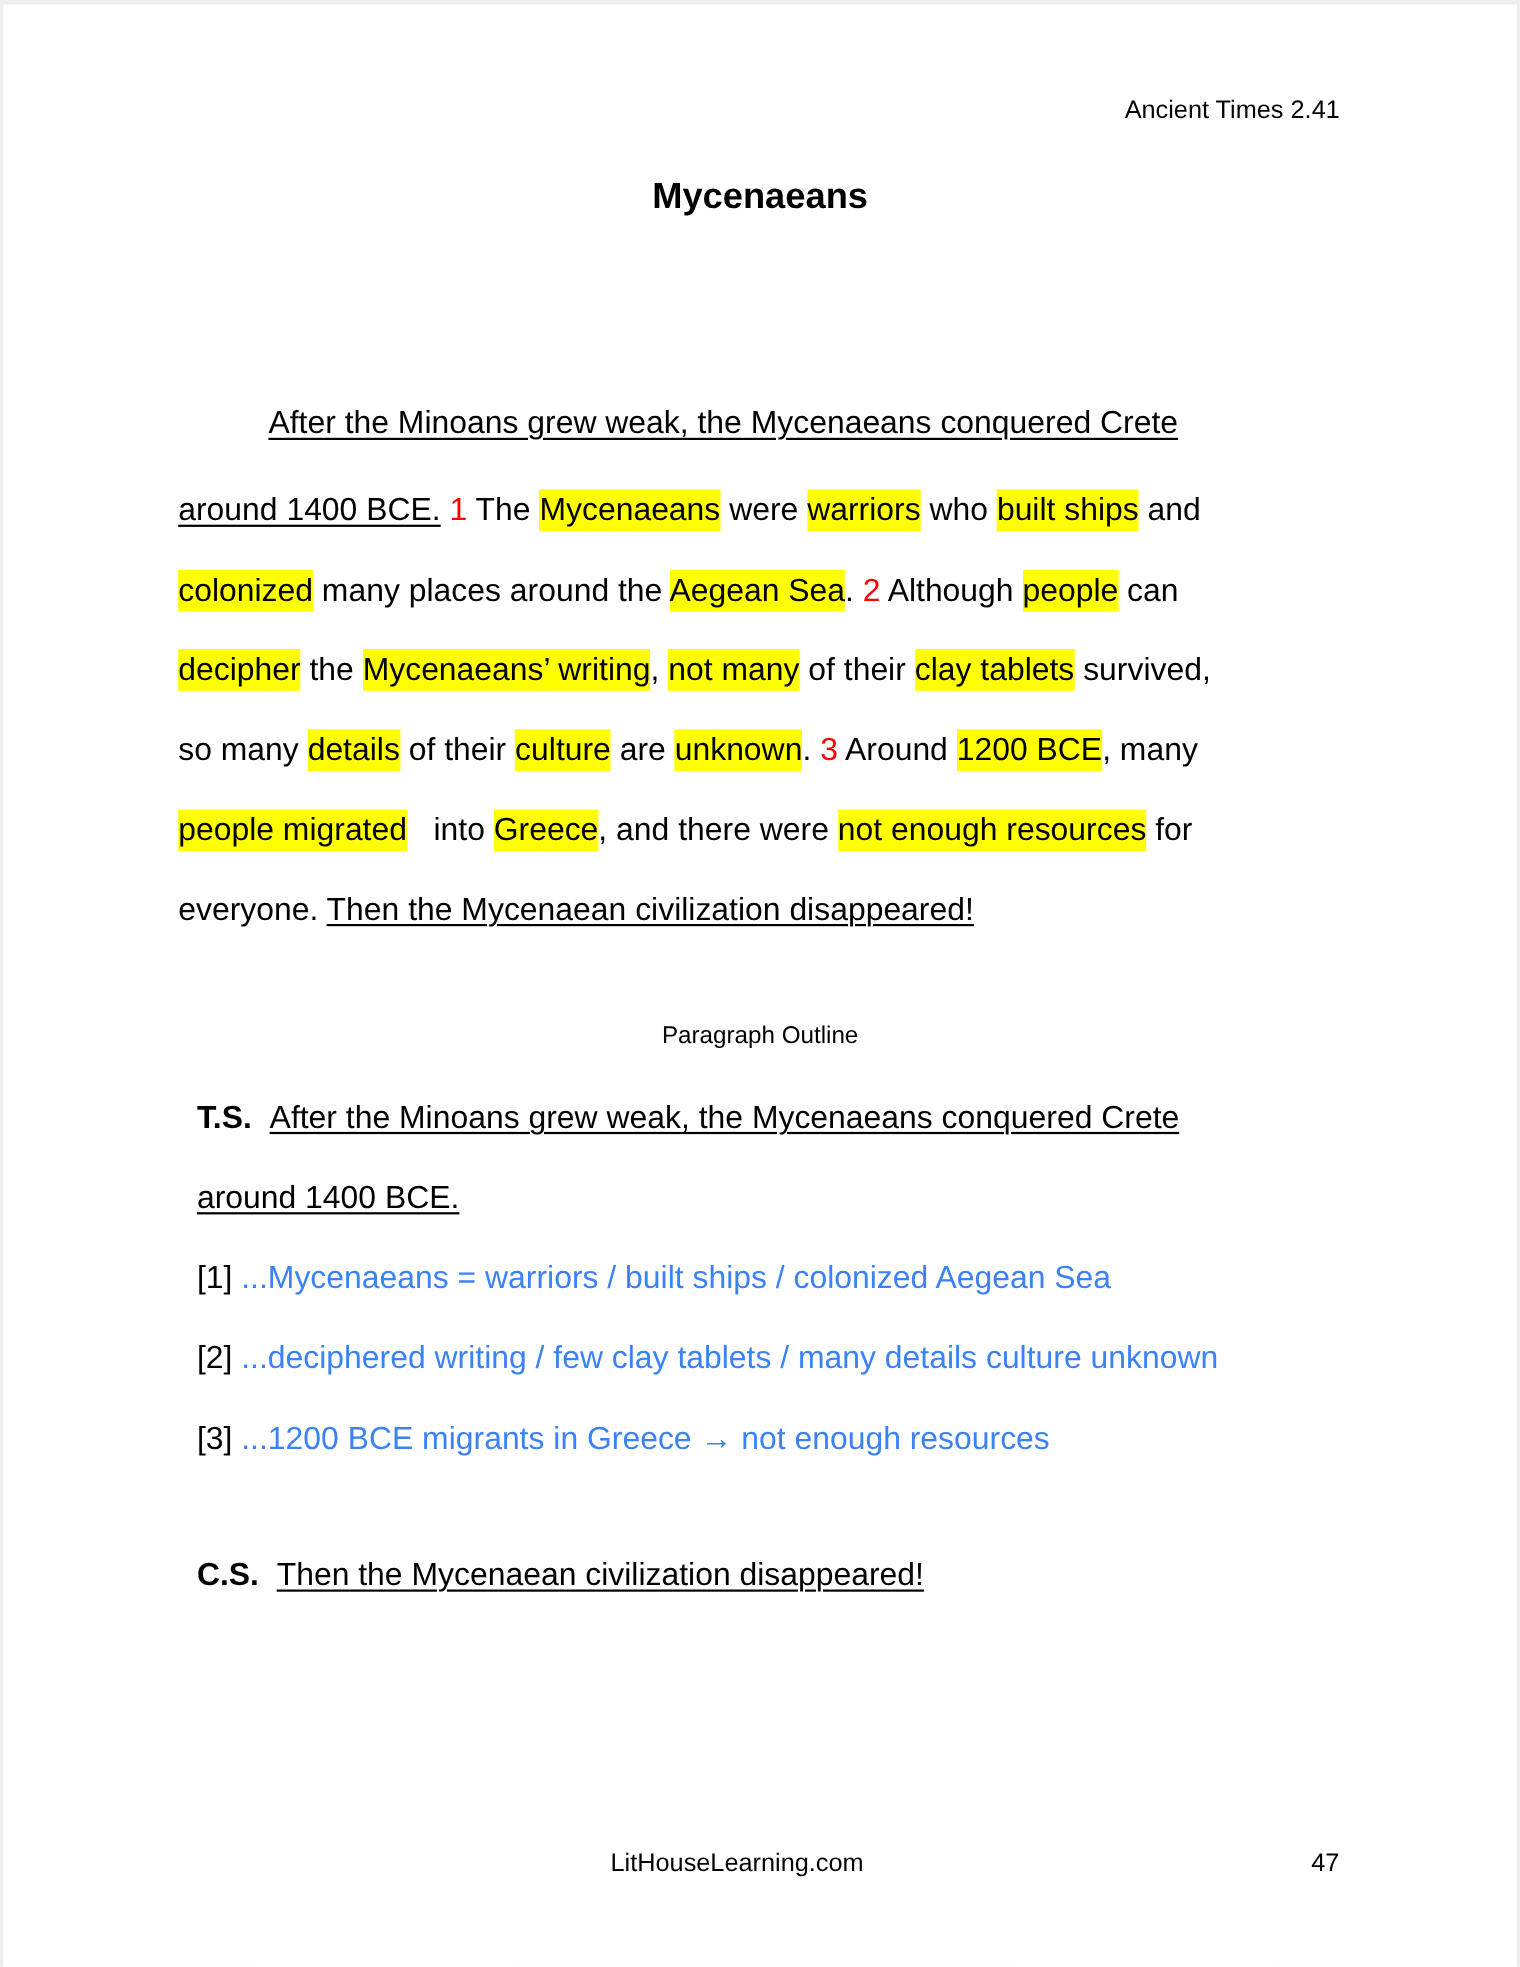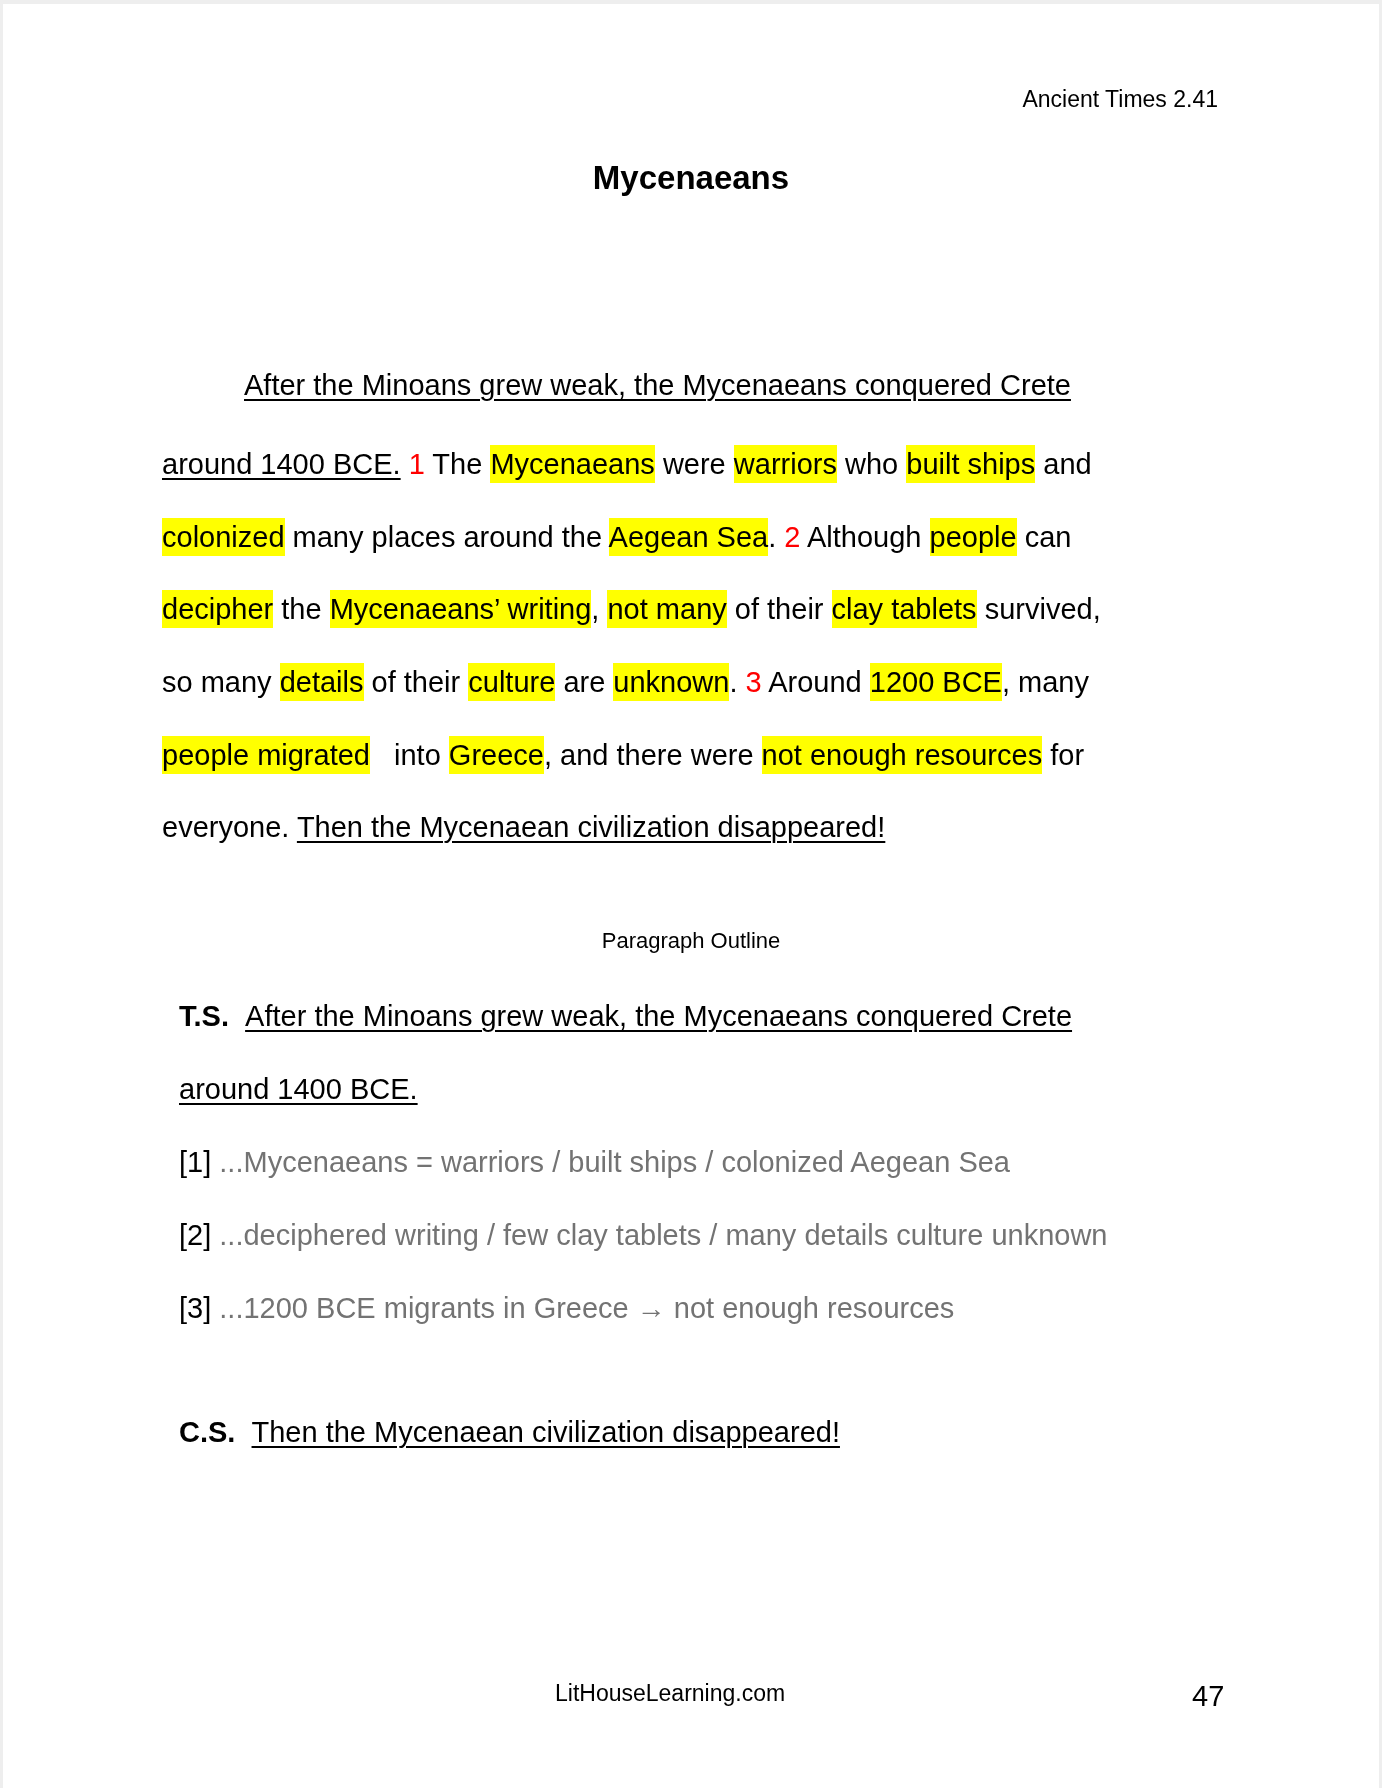--- a/index.html
+++ b/index.html
@@ -23,23 +23,23 @@
       left: 150px; width: 1080px; top: 214px;
       text-align: center; font-size: 25px; line-height: 36.5px; white-space: normal;
     }
     .para { left: 159px; font-size: 29px; line-height: 36px; }
     .u { text-decoration: underline; text-decoration-thickness: 2px; text-underline-offset: 4px; }
     .hl { background: #ffff00; padding: 3px 0; }
     .num { color: #ff0000; }
     .outline-title { left: 0; width: 100%; text-align: center; top: 924px; font-size: 22px; }
     .outline-line { left: 176px; font-size: 29px; line-height: 36px; }
     .label-bold { font-weight: bold; }
-    .red { color: #737373; }
+    .red { color: #3b82f6; }
     .footer-site { left: 552px; top: 1676px; font-size: 23px; }
-    .footer-page { left: 1189px; top: 1676px; font-size: 29px; }
+    .footer-page { left: 1189px; top: 1676px; font-size: 23px; }
   </style>
 </head>
 <body>
 
 <div class="page">
 
   <div class="abs header-label">Ancient Times 2.41</div>
 
   <div class="abs title">Mycenaeans</div>
 

